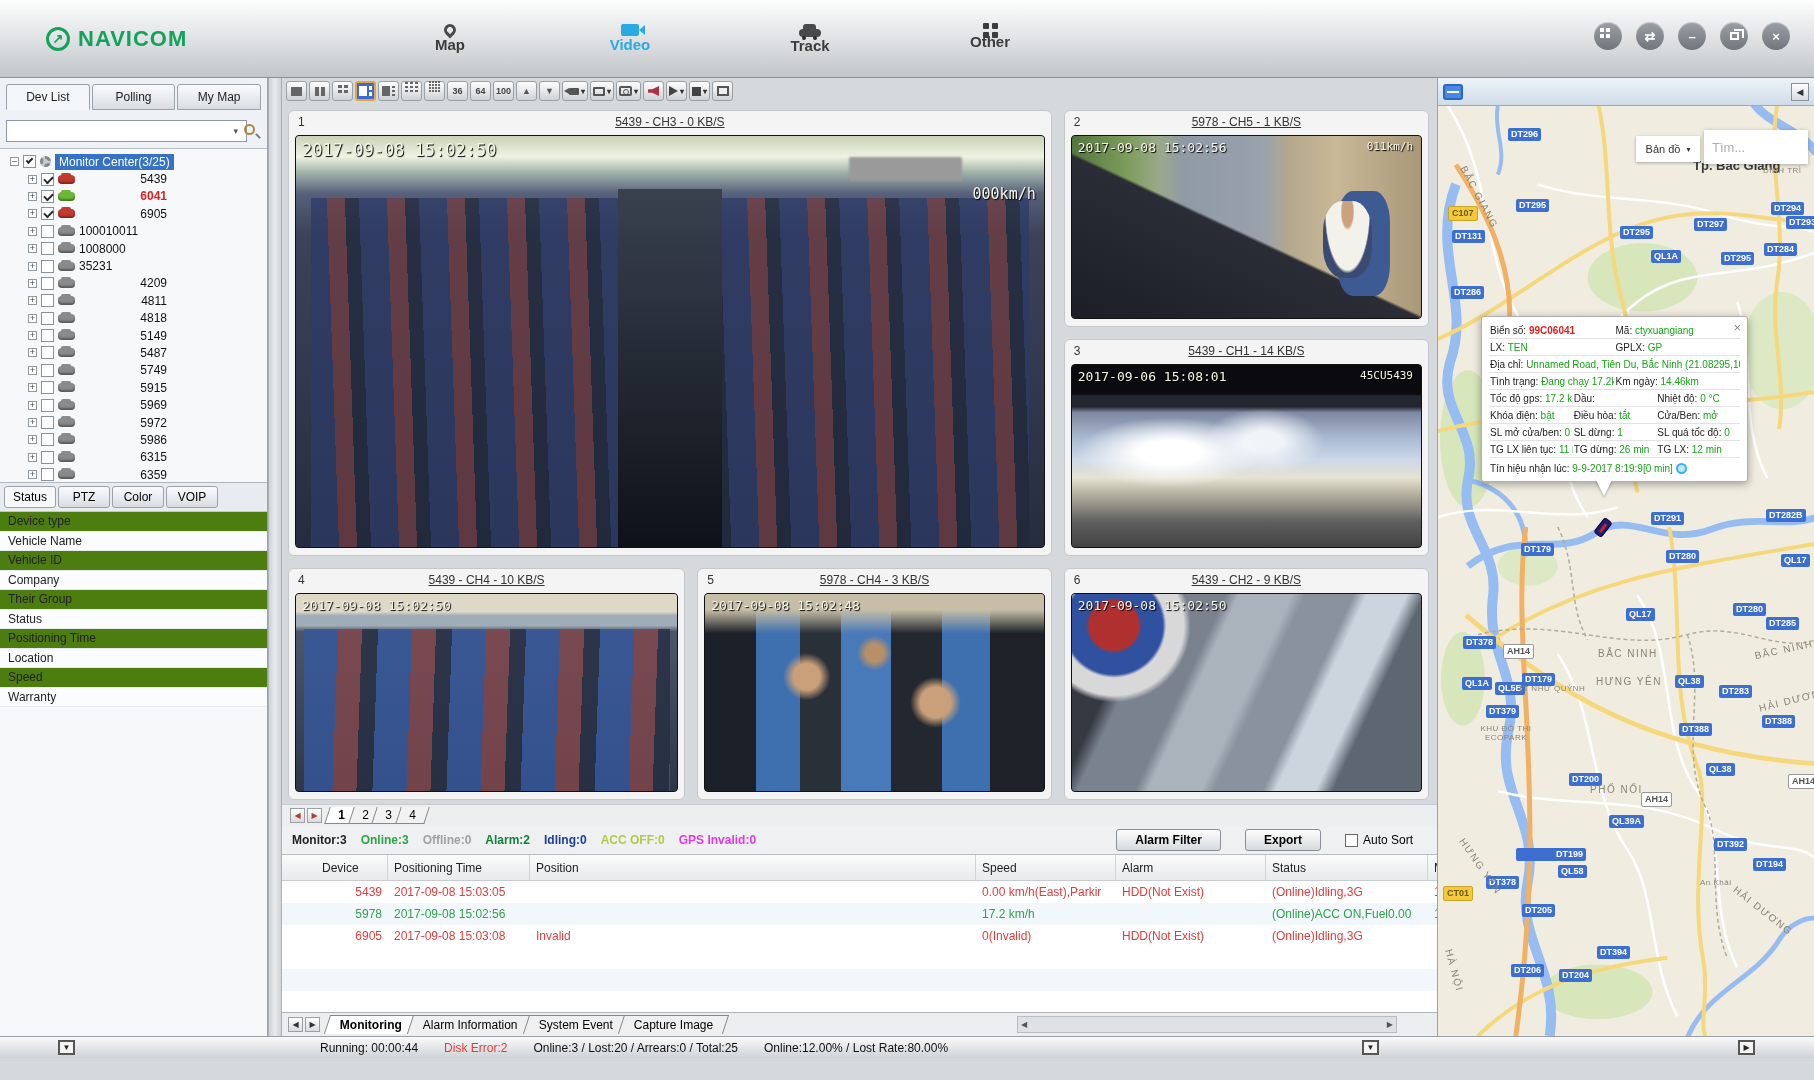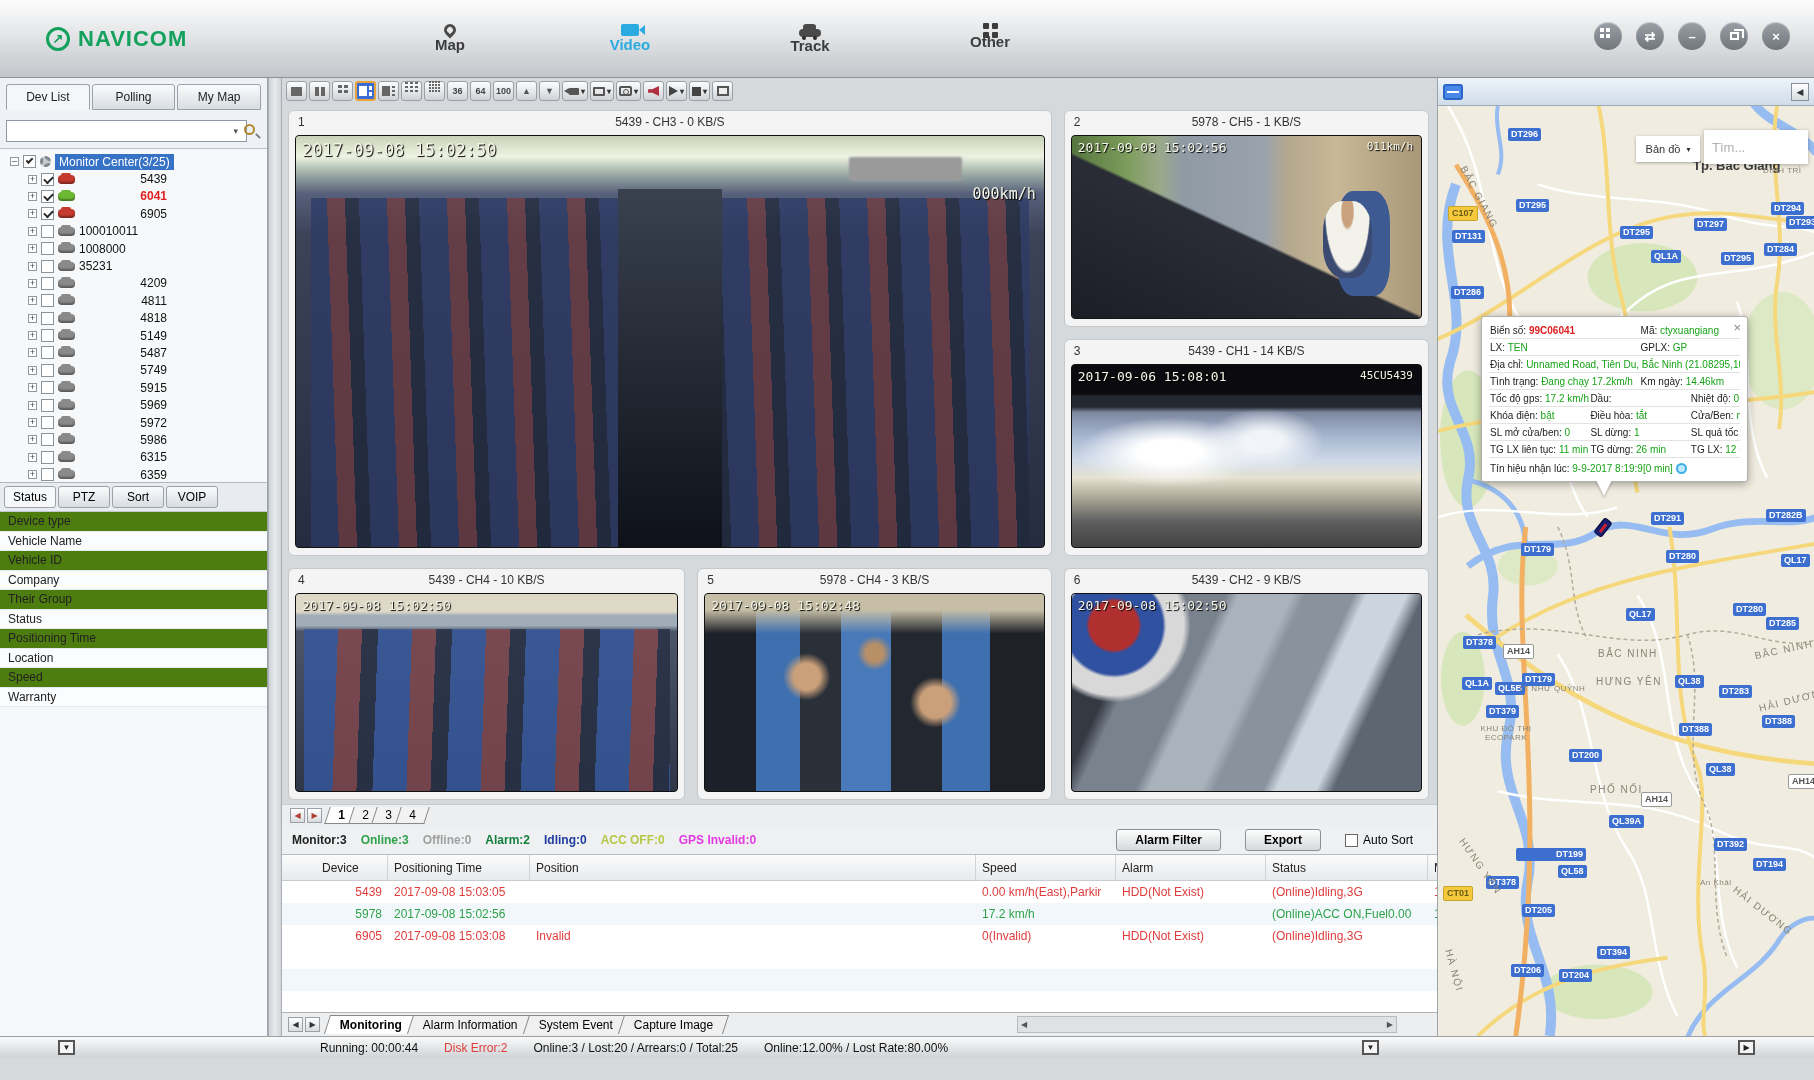--- a/index.html
+++ b/index.html
@@ -84,21 +84,21 @@
   .ispk{width:11px;height:10px;background:#b03040;clip-path:polygon(0 32%,38% 32%,100% 0,100% 100%,38% 68%,0 68%);}
   .iplay{width:0;height:0;border-left:9px solid #444;border-top:5px solid transparent;border-bottom:5px solid transparent;}
   .istop{width:9px;height:9px;background:#444;}
   .ifull{width:12px;height:10px;border:2px solid #555;background:#eee;}
   
   .vgrid{height:700px;display:grid;grid-template-columns:1.12fr 1fr 1.03fr;grid-template-rows:1fr 1fr 1.07fr;gap:12px;padding:6px 8px 4px 6px;}
   .vcell{background:#f4f4f4;border:1px solid #c4c8cc;border-radius:6px;display:flex;flex-direction:column;overflow:hidden;cursor:pointer;}
   .vcell.big{grid-column:1/3;grid-row:1/3;}
   .vhead{height:22px;display:flex;align-items:center;font-size:12px;color:#333;position:relative;flex:none;}
   .vnum{margin-left:9px;}
-  .vtitle{position:absolute;left:0;right:0;text-align:center;}
+  .vtitle{position:absolute;left:0;right:0;text-align:center;text-decoration:underline;}
   .vframe{flex:1;margin:2px 6px 7px 6px;border:1px solid #111;border-radius:4px;position:relative;overflow:hidden;background:#222;}
   .ovl-ts{position:absolute;left:6px;top:4px;color:#f5f5e8;font-family:"DejaVu Sans Mono",monospace;font-size:13px;text-shadow:1px 1px 1px #000;}
   .big .ovl-ts{font-size:17px;}
   .ovl-spd{position:absolute;right:8px;top:4px;color:#f5f5e8;font-family:"DejaVu Sans Mono",monospace;font-size:11px;text-shadow:1px 1px 1px #000;text-align:right;}
   .censor{position:absolute;right:11%;top:5%;width:15%;height:6%;background:#9a9a9a;filter:blur(1px);border-radius:2px;}
   .big .ovl-spd{top:12%;font-size:15px;}
   .art{position:absolute;inset:0;}
   .a1{background:linear-gradient(180deg,#c9d2b8 0%,#eef3e2 5%,#9fb0a8 9%,#57617b 14%,#3c4258 24%,#262c40 100%);}
   .a1:before{content:"";position:absolute;left:2%;right:2%;top:15%;bottom:0;background:repeating-linear-gradient(88deg,#2c3a66 0 28px,#713c40 28px 46px,#20283c 46px 60px);opacity:.75;}
   .a1:after{content:"";position:absolute;left:43%;width:14%;top:13%;bottom:0;background:linear-gradient(180deg,#39414f,#0e1118);}
@@ -161,21 +161,21 @@
   .area.tiny{font-size:8px;letter-spacing:.5px;}
   .area.wrap{white-space:normal;width:60px;text-align:center;}
   .area.rot{transform-origin:left top;}
   .mlayer{position:absolute;left:198px;top:30px;width:64px;height:26px;background:#fff;box-shadow:0 1px 3px rgba(0,0,0,.3);display:flex;align-items:center;justify-content:center;gap:6px;font-size:11px;color:#333;cursor:pointer;}
   .msearch{position:absolute;left:266px;top:24px;width:104px;height:34px;background:#fff;box-shadow:0 1px 4px rgba(0,0,0,.3);border:none;padding:0 8px;font-size:13px;color:#333;font-family:"Liberation Sans",sans-serif;}
   .msearch::placeholder{color:#b0b0b0;}
   .marker{position:absolute;left:160px;top:412px;width:10px;height:19px;background:#1a1e6e;border:1px solid #0a0a3a;border-radius:3px;transform:rotate(38deg);cursor:pointer;}
   .marker:after{content:"";position:absolute;left:3px;top:4px;width:3px;height:10px;background:#c82030;}
   .popup{position:absolute;left:43px;top:210px;width:267px;background:#fff;border:1px solid #b0b0b0;border-radius:3px;box-shadow:0 2px 8px rgba(0,0,0,.35);padding:5px 7px 4px 7px;font-size:10px;}
   .popup:after{content:"";position:absolute;left:114px;bottom:-15px;border-left:8px solid transparent;border-right:8px solid transparent;border-top:16px solid #fff;filter:drop-shadow(0 2px 1px rgba(0,0,0,.25));}
-  .pgridi{display:grid;grid-template-columns:repeat(5,1fr);}
+  .pgridi{display:grid;grid-template-columns:repeat(6,1fr);}
   .pf{border-bottom:1px solid #e2e2e2;padding:2.5px 1px;white-space:nowrap;overflow:hidden;}
   .pf.s2{grid-column:span 2;}
   .pf.s3{grid-column:span 3;}
   .pf.s6{grid-column:span 6;}
   .pf .pl{color:#222;}
   .pf .pv{color:#17a317;}
   .pf.vred .pv{color:#e02020;font-weight:bold;}
   .pf.signal{border-bottom:none;padding-top:5px;}
   .pf.signal .pv::after{content:"";display:inline-block;width:7px;height:7px;border:2px solid #3ab0e8;border-radius:50%;margin-left:3px;vertical-align:-2px;background:#bfe8ff;}
   .pclose{position:absolute;right:6px;top:3px;color:#888;font-size:13px;cursor:pointer;}
@@ -370,21 +370,21 @@
     </div>
     <div class="sb-btabs">
 
     <div class="sb-btab active">
           <span>Status</span>
         </div>
         <div class="sb-btab">
           <span>PTZ</span>
         </div>
         <div class="sb-btab">
-          <span>Sort</span>
+          <span>Color</span>
         </div>
         <div class="sb-btab">
           <span>VOIP</span>
         </div>
       </div>
     <div class="props">
 
     <div class="prow">
           <span>Device type</span>
         </div>
@@ -723,21 +723,21 @@
           <span class="chip" style="left: 24px; top: 571px;">QL1A</span>
           <span class="chip" style="left: 57px; top: 576px;">QL5B</span>
           <span class="chip" style="left: 84px; top: 567px;">DT179</span>
           <span class="chip" style="left: 237px; top: 569px;">QL38</span>
           <span class="chip" style="left: 281px; top: 579px;">DT283</span>
           <span class="chip" style="left: 48px; top: 599px;">DT379</span>
           <span class="chip" style="left: 324px; top: 609px;">DT388</span>
           <span class="chip" style="left: 241px; top: 617px;">DT388</span>
           <span class="chip" style="left: 268px; top: 657px;">QL38</span>
           <span class="chip w" style="left: 350px; top: 668px;">AH14</span>
-          <span class="chip" style="left: 131px; top: 643px; text-align: right;">DT200</span>
+          <span class="chip" style="left: 131px; top: 667px; text-align: right;">DT200</span>
           <span class="chip w" style="left: 203px; top: 686px;">AH14</span>
           <span class="chip" style="left: 171px; top: 709px;">QL39A</span>
           <span class="chip" style="left: 276px; top: 732px;">DT392</span>
           <span class="chip" style="left: 78px; top: 742px; padding-left: 40px;">DT199</span>
           <span class="chip" style="left: 315px; top: 752px;">DT194</span>
           <span class="chip" style="left: 120px; top: 759px;">QL58</span>
           <span class="chip" style="left: 48px; top: 770px;">DT378</span>
           <span class="chip" style="left: 84px; top: 798px;">DT205</span>
           <span class="chip" style="left: 159px; top: 840px;">DT394</span>
           <span class="chip" style="left: 73px; top: 858px;">DT206</span>

